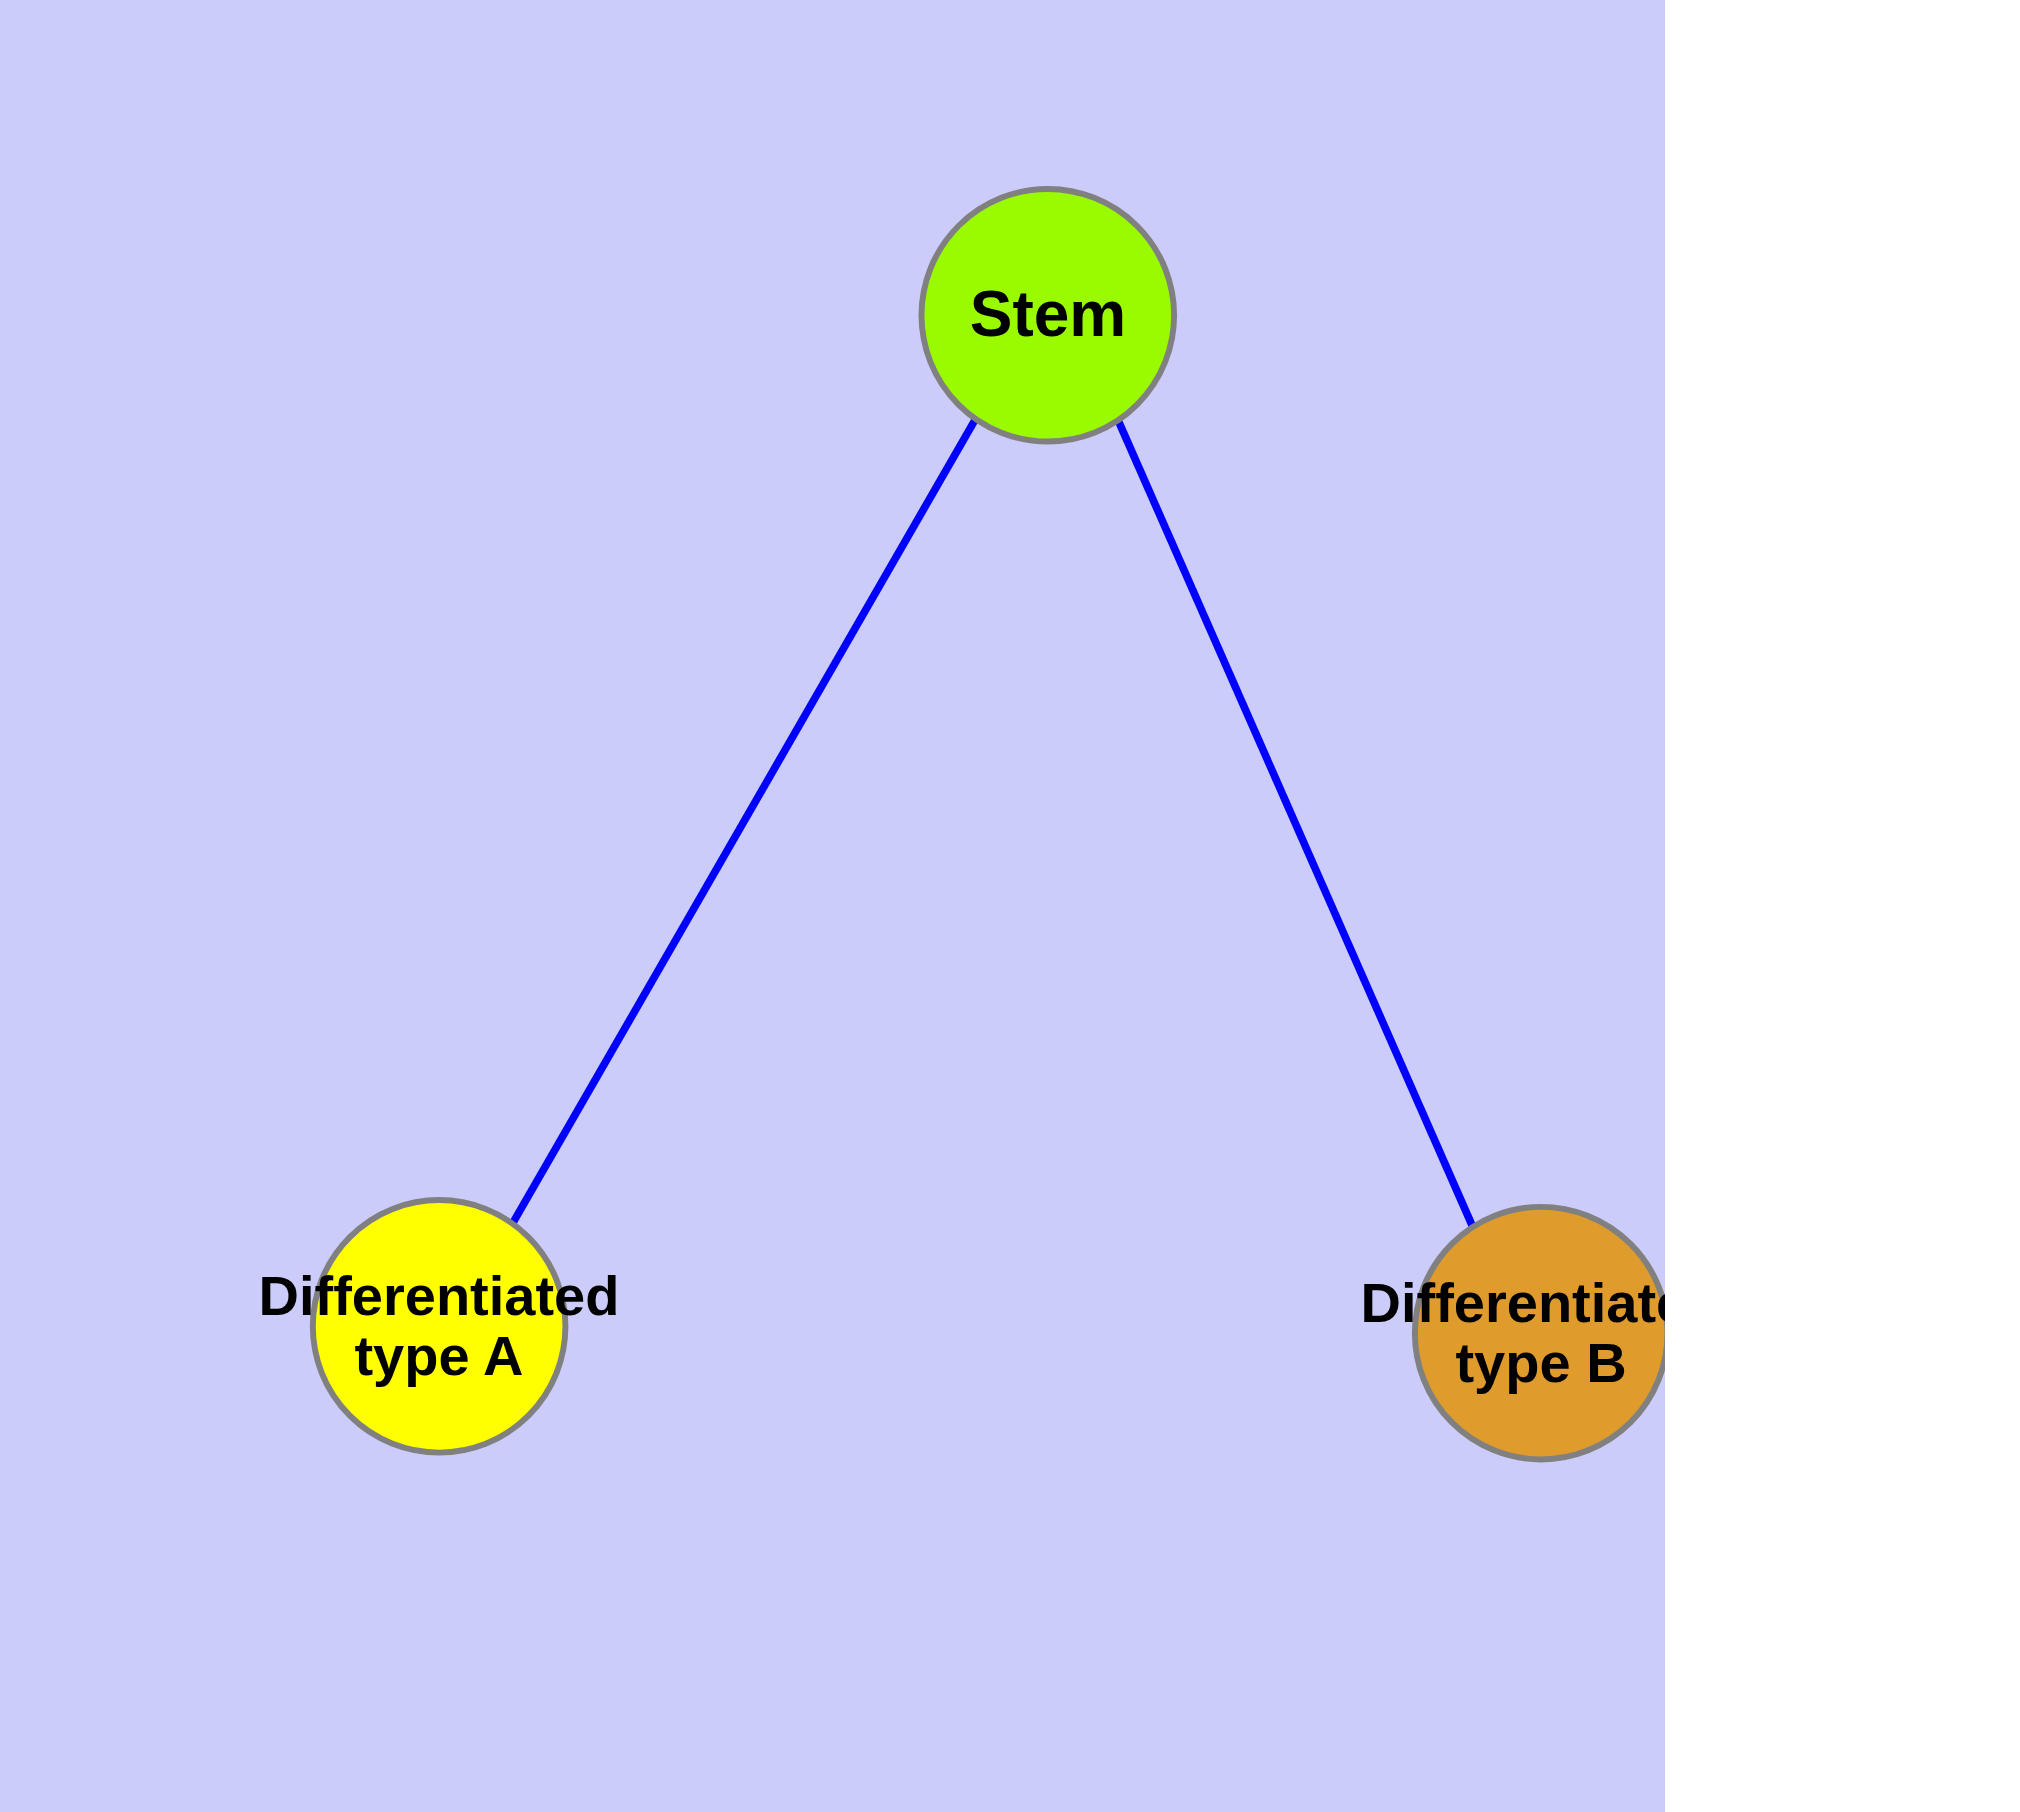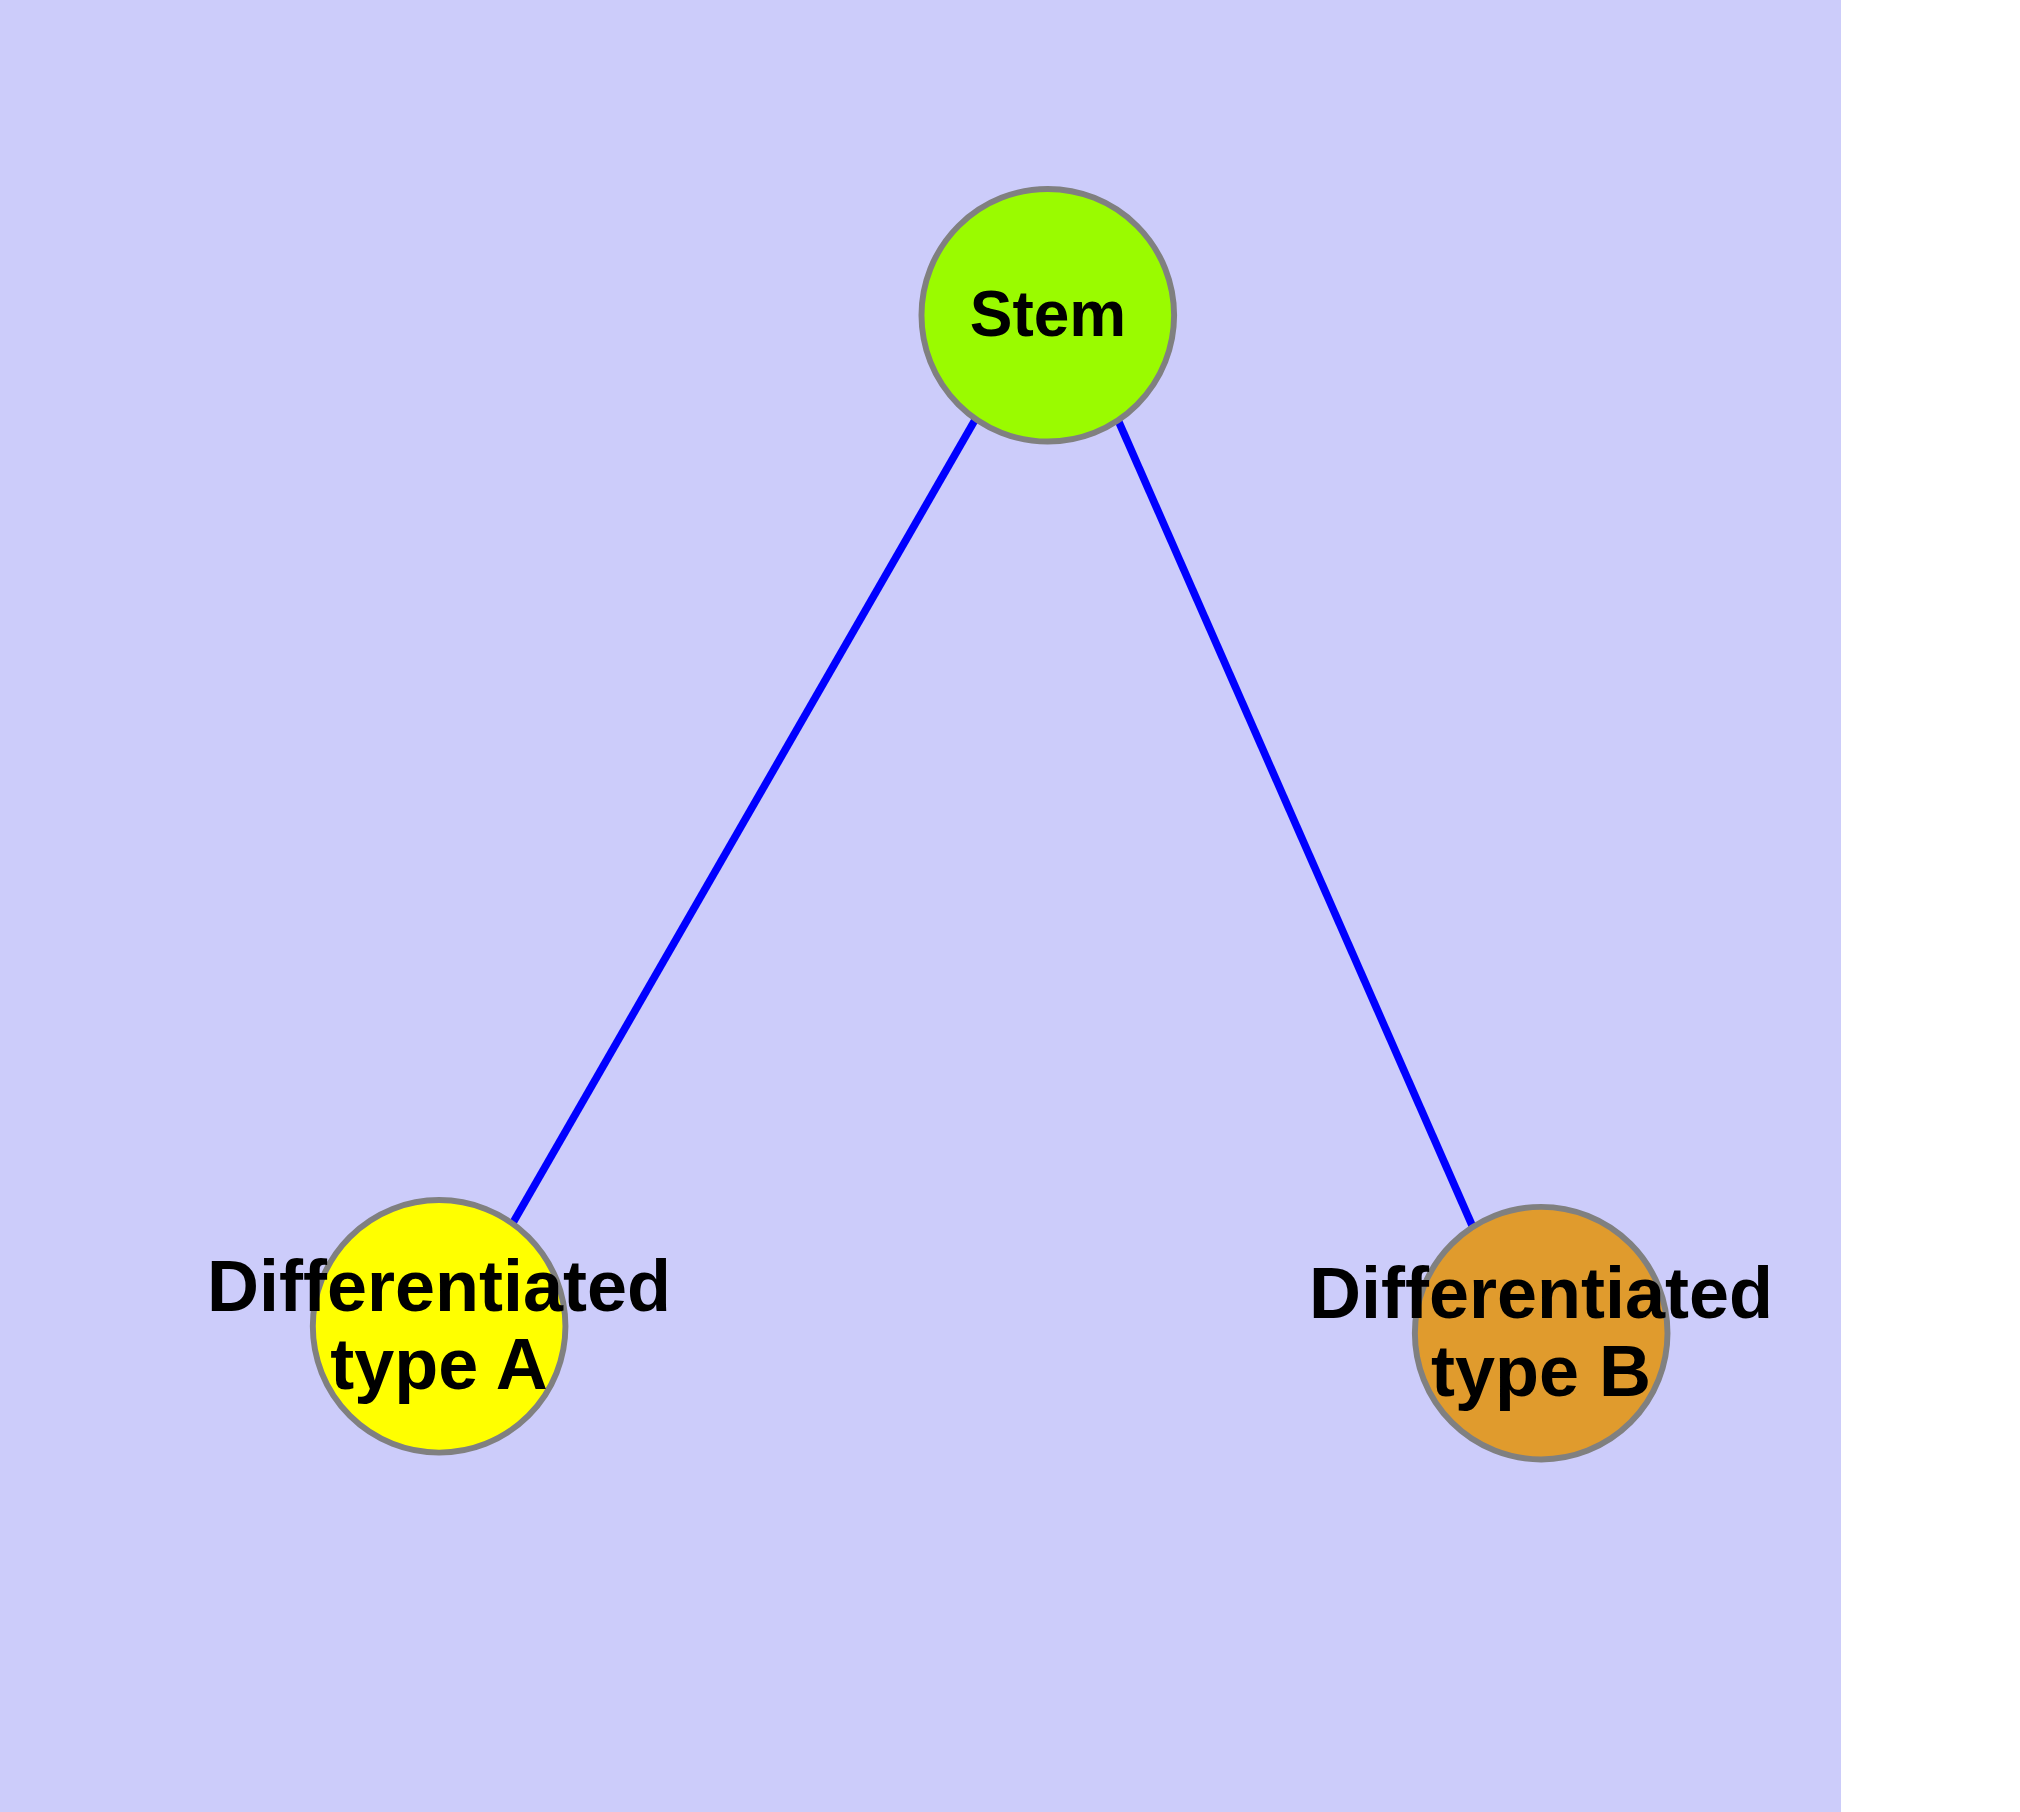--- a/index.html
+++ b/index.html
@@ -6,21 +6,21 @@
   html, body {
     margin: 0;
     padding: 0;
     background: #ffffff;
   }
   body {
     font-family: "Liberation Sans", sans-serif;
   }
   #canvas {
     position: relative;
-    width: 1841px;
+    width: 1665px;
     height: 1812px;
     background: #ccccfa;
     overflow: hidden;
   }
   #graph-svg {
     position: absolute;
     top: 0;
     left: 0;
     width: 2021px;
     height: 1812px;
@@ -34,21 +34,21 @@
     text-align: center;
     line-height: 1.08;
     white-space: pre;
     transform: translate(-50%, -50%);
     pointer-events: none;
   }
   .label-stem {
     font-size: 64px;
   }
   .label-multiline {
-    font-size: 72px;
+    font-size: 56px;
   }
 </style>
 </head>
 <body>
 
 <div id="canvas">
 
   <svg id="graph-svg" viewBox="0 0 2384 2138" preserveAspectRatio="none" xmlns="http://www.w3.org/2000/svg">
     <g id="edges-layer">
         <line x1="1151" y1="494" x2="605" y2="1443" stroke="#0000ff" stroke-width="9" stroke-linecap="butt"></line>

